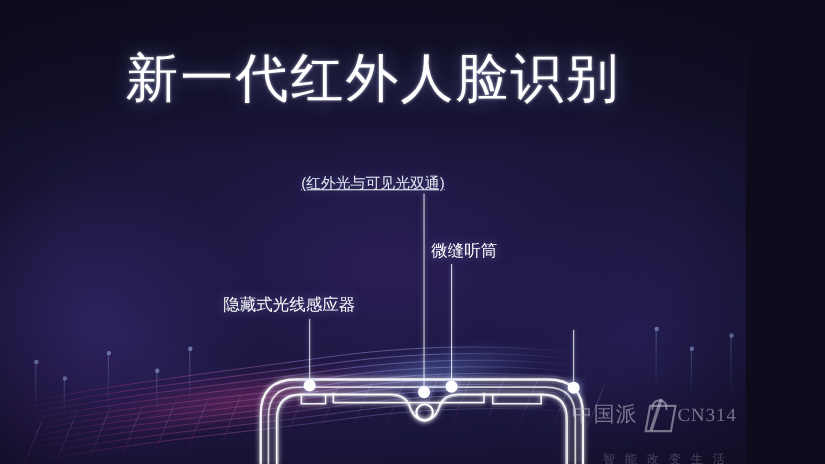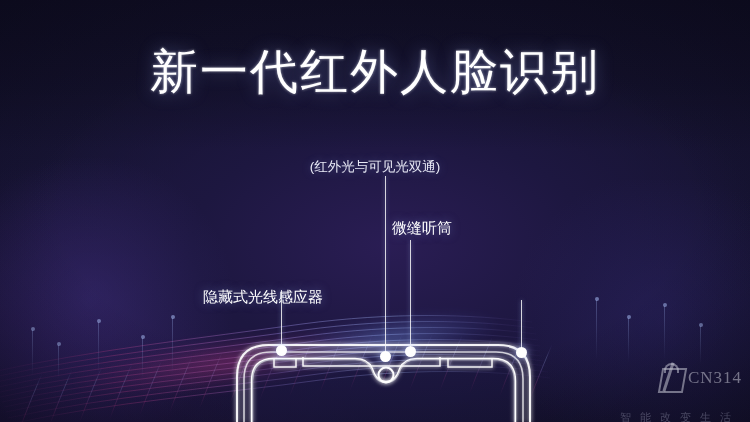--- a/index.html
+++ b/index.html
@@ -2,21 +2,21 @@
 <html><head>
 <meta charset="utf-8">
 <style>
   html, body {
     margin: 0;
     padding: 0;
     background: #0d0c1c;
   }
   #stage {
     position: relative;
-    width: 750px;
+    width: 678px;
     height: 422px;
     overflow: hidden;
     font-family: "Liberation Sans", "DejaVu Sans", sans-serif;
     background: #141230;
     user-select: none;
   }
 
   
   .bg-base {
     position: absolute; inset: 0;
@@ -99,26 +99,27 @@
     white-space: nowrap;
     text-shadow: 0 0 10px rgba(140,160,240,0.5);
     font-weight: 400;
     text-align: center;
   }
   .label-sub {
     position: absolute;
     color: #e9eaf6;
     white-space: nowrap;
     text-shadow: 0 0 8px rgba(140,160,240,0.4);
+    text-decoration: underline;
   }
 
   .lbl-camera   { left: 0; right: 0; top: 128px; text-align: center; font-size: 22px; }
   .lbl-camera-sub { left: 0; right: 0; top: 158px; text-align: center; font-size: 13.5px; }
   .lbl-earpiece { left: 392px; top: 219px; font-size: 15px; }
-  .lbl-sensor   { left: 203px; top: 268px; font-size: 15px; margin-top: 20px; }
+  .lbl-sensor   { left: 203px; top: 268px; font-size: 15px; }
   .lbl-ir       { left: 470px; top: 274px; font-size: 19px; }
 
   
   .leader {
     position: absolute;
     width: 1px;
     background: rgba(255,255,255,0.82);
     box-shadow: 0 0 4px rgba(180,200,255,0.55);
   }
 
@@ -321,20 +322,21 @@
     <circle cx="386" cy="375" r="7.5" fill="none" stroke="#ffffff" stroke-width="2" filter="url(#softGlow)"></circle>
   </svg>
 
   <div class="dot" style="left:276px; top:345px;"></div>
   <div class="dot" style="left:380px; top:351px;"></div>
   <div class="dot" style="left:405px; top:346px;"></div>
   <div class="dot" style="left:516px; top:347px;"></div>
 
   <div class="watermark">
     <div class="wm-row">
+      <span class="wm-cn">中国派</span>
       <span class="wm-logo">
         <span class="sq"></span>
         <span class="slash"></span>
         <span class="wifi"></span>
       </span>
       <span class="wm-314">CN314</span>
     </div>
     <div class="wm-tag">智能改变生活</div>
   </div>
 

